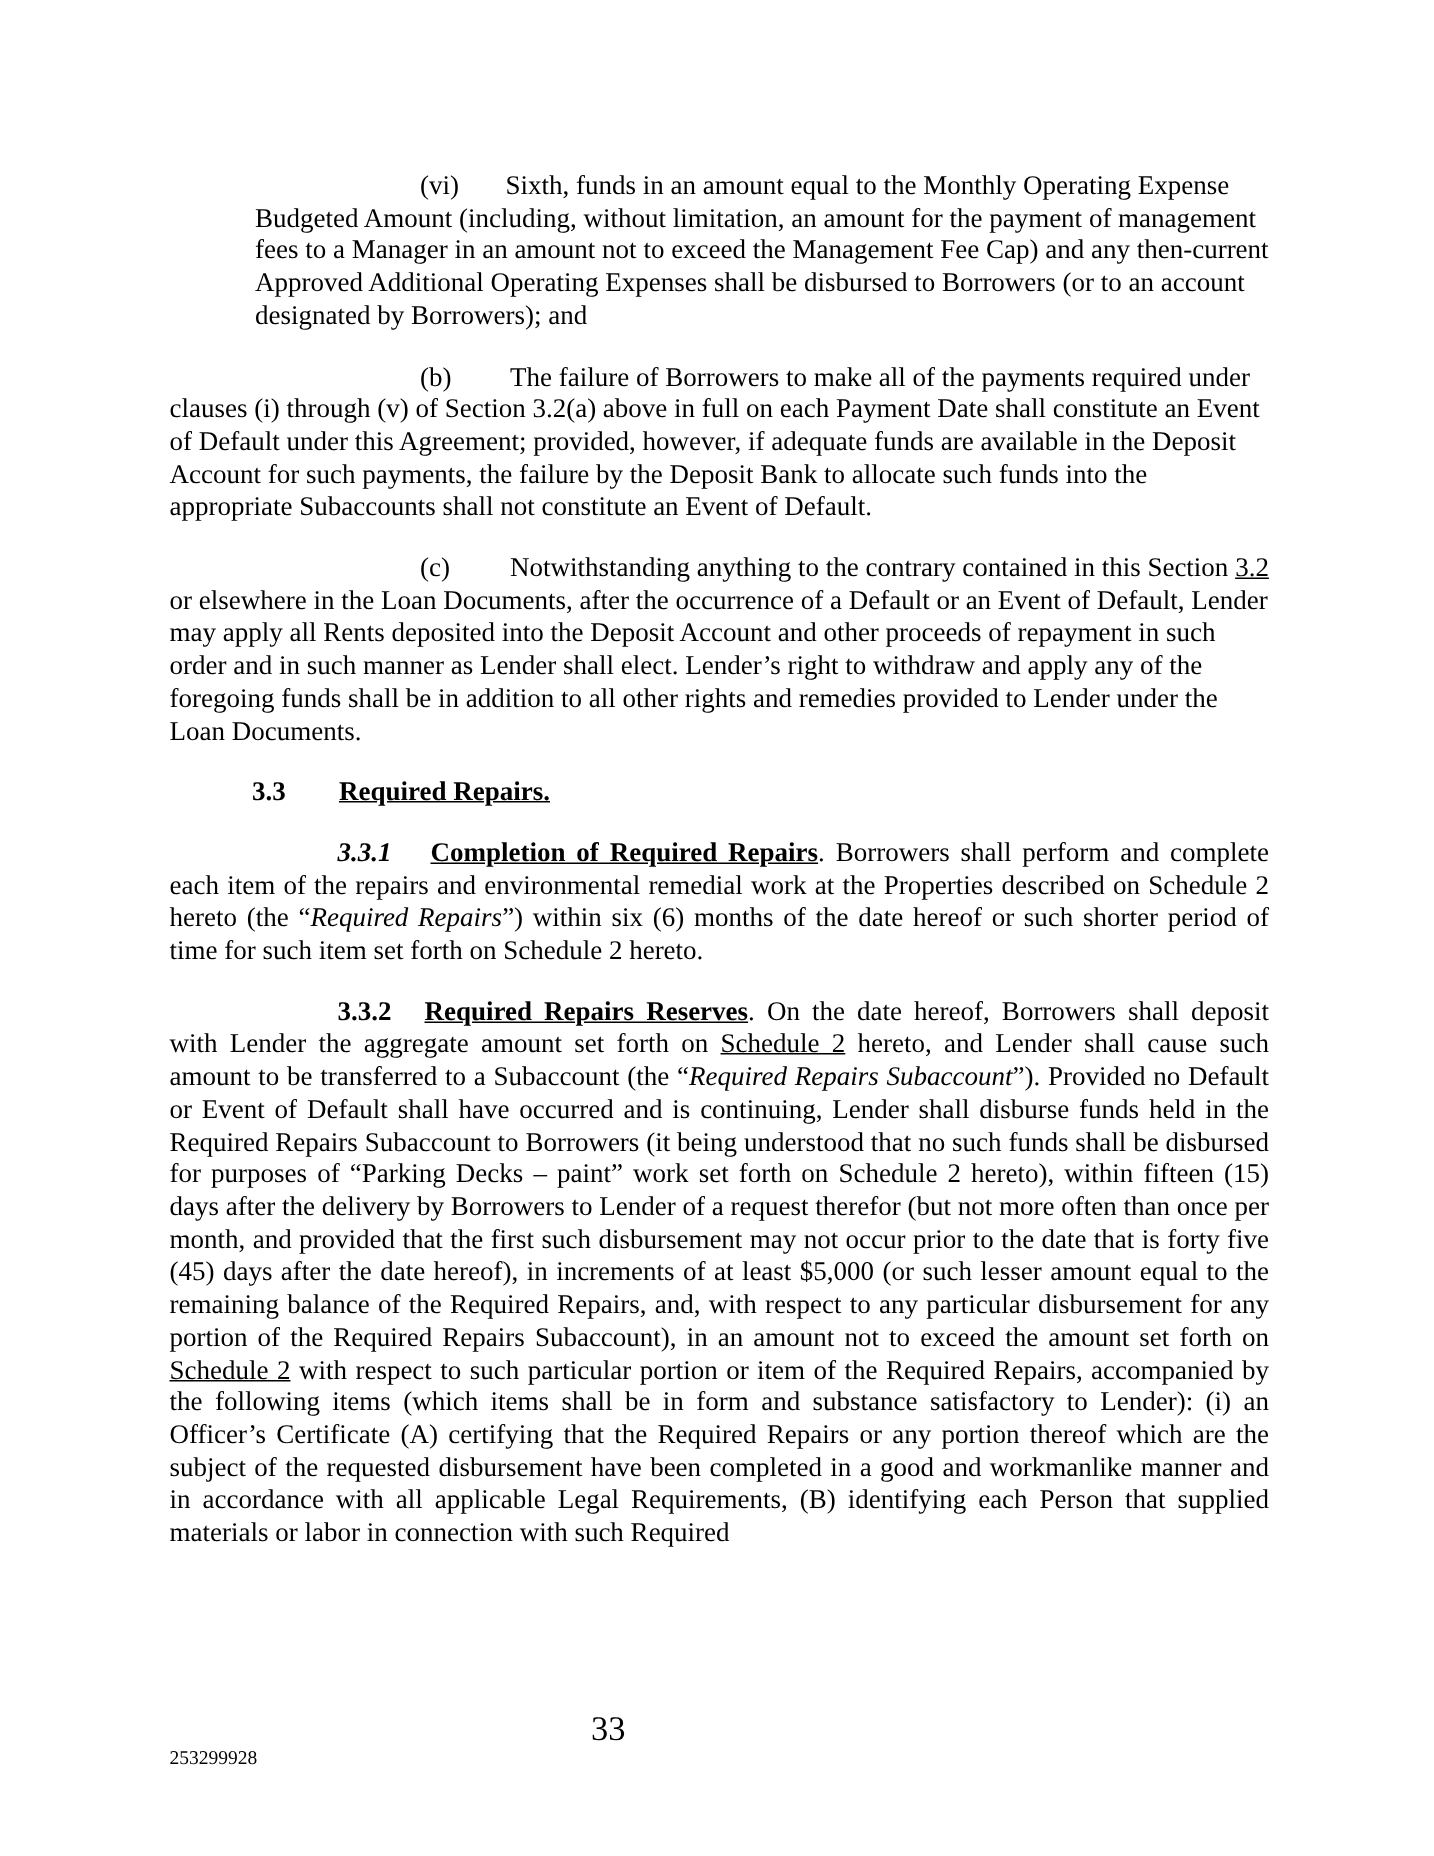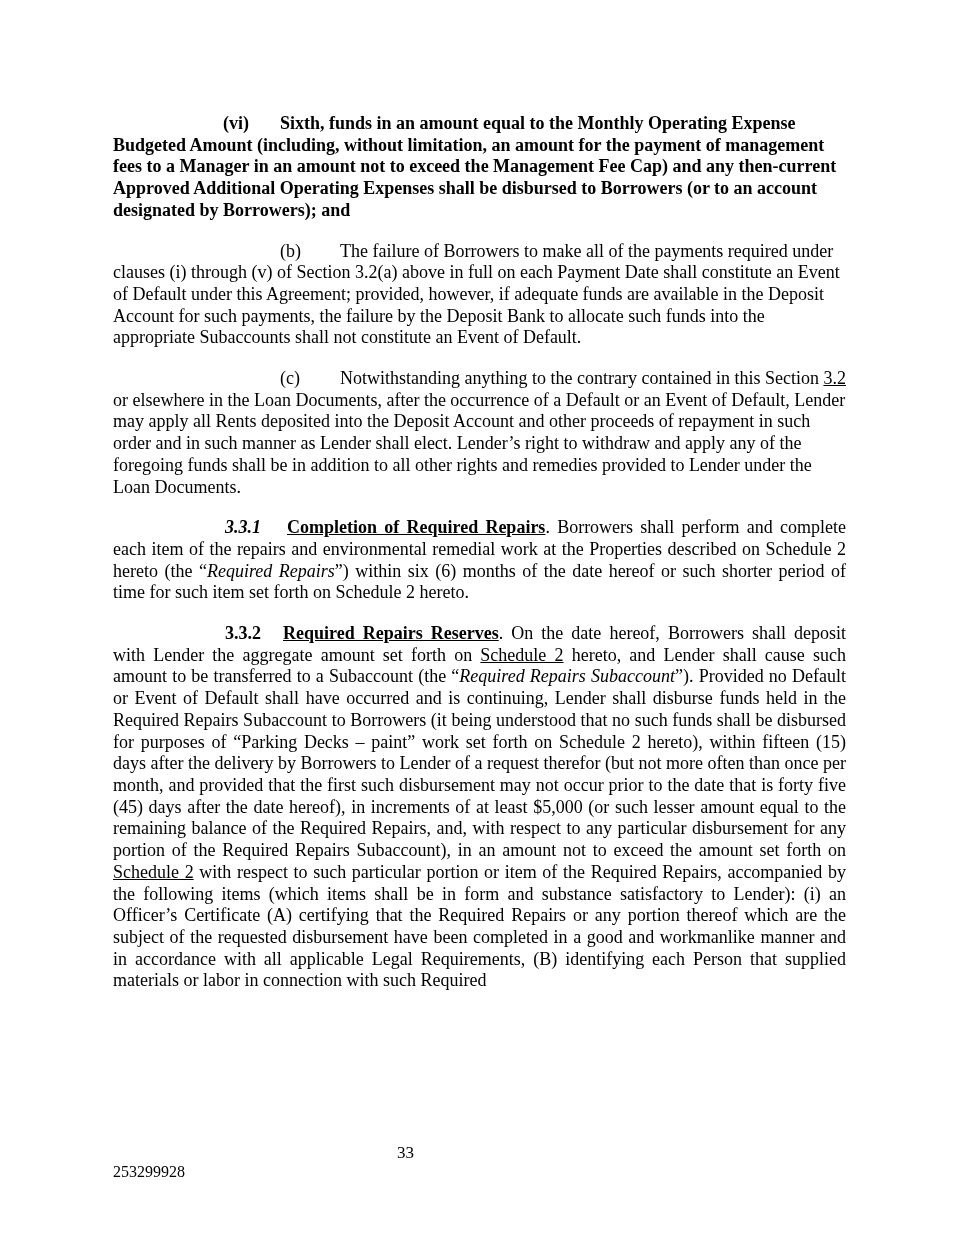--- a/index.html
+++ b/index.html
@@ -15,21 +15,21 @@
   .content {
     position: absolute;
     left: 113px;
     top: 113px;
     width: 733px;
     font-size: 18px;
     line-height: 21.7px;
   }
   .para { margin-bottom: 19px; }
   
-  .clause-block { text-indent: 110px; font-weight: bold; }
+  .clause-block { margin-left: 57px; text-indent: 110px; }
   
   .letter-para { text-indent: 167px; margin-top: 15px; }
   
   .numbered-para { text-indent: 112px; }
   .just { text-align: justify; }
   .tab {
     display: inline-block;
     text-indent: 0;
   }
   .w57 { width: 57px; }
@@ -44,43 +44,44 @@
     margin-left: 55px;
     margin-bottom: 19px;
     font-weight: bold;
   }
   .page-number {
     position: absolute;
     top: 1143px;
     left: 0;
     width: 811px;
     text-align: center;
-    font-size: 17px;
+    font-size: 23px;
     line-height: 20px;
   }
   .doc-id {
     position: absolute;
     top: 1165px;
     left: 113px;
-    font-size: 16px;
+    font-size: 13px;
     line-height: 14px;
   }
 </style>
 </head>
 <body>
 
 <div class="content">
 
   <p class="para clause-block"><span class="tab w57">(vi)</span><span>Sixth, funds in an amount equal to the Monthly Operating Expense Budgeted Amount (including, without limitation, an amount for the payment of management fees to a Manager in an amount not to exceed the Management Fee Cap) and any then-current Approved Additional Operating Expenses shall be disbursed to Borrowers (or to an account designated by Borrowers); and</span></p>
 
 
   <p class="para letter-para"><span class="tab w60">(b)</span><span>The failure of Borrowers to make all of the payments required under clauses (i) through (v) of Section 3.2(a) above in full on each Payment Date shall constitute an Event of Default under this Agreement; provided, however, if adequate funds are available in the Deposit Account for such payments, the failure by the Deposit Bank to allocate such funds into the appropriate Subaccounts shall not constitute an Event of Default.</span></p>
 
   <p class="para letter-para"><span class="tab w60">(c)</span><span>Notwithstanding anything to the contrary contained in this Section </span><span class="u">3.2</span><span> or elsewhere in the Loan Documents, after the occurrence of a Default or an Event of Default, Lender may apply all Rents deposited into the Deposit Account and other proceeds of repayment in such order and in such manner as Lender shall elect.  Lender’s right to withdraw and apply any of the foregoing funds shall be in addition to all other rights and remedies provided to Lender under the Loan Documents.</span></p>
 
+  <p class="section-heading"><span class="tab w58 b">3.3</span><span class="bu">Required Repairs.</span></p>
 
   <p class="para numbered-para just"><span class="tab w62 b">3.3.1</span><span class="bu">Completion of Required Repairs</span><span>. Borrowers shall perform and complete each item of the repairs and environmental remedial work at the Properties described on Schedule 2 hereto (the “</span><span class="bi">Required Repairs</span><span>”) within six (6) months of the date hereof or such shorter period of time for such item set forth on Schedule 2 hereto.</span></p>
 
   <p class="para numbered-para just"><span class="tab w58 b">3.3.2</span><span class="bu">Required Repairs Reserves</span><span>. On the date hereof, Borrowers shall deposit with Lender the aggregate amount set forth on </span><span class="u">Schedule 2</span><span> hereto, and Lender shall cause such amount to be transferred to a Subaccount (the “</span><span class="bi">Required Repairs Subaccount</span><span>”).  Provided no Default or Event of Default shall have occurred and is continuing, Lender shall disburse funds held in the Required Repairs Subaccount to Borrowers (it being understood that no such funds shall be disbursed for purposes of “Parking Decks – paint” work set forth on Schedule 2 hereto), within fifteen (15) days after the delivery by Borrowers to Lender of a request therefor (but not more often than once per month, and provided that the first such disbursement may not occur prior to the date that is forty five (45) days after the date hereof), in increments of at least $5,000 (or such lesser amount equal to the remaining balance of the Required Repairs, and, with respect to any particular disbursement for any portion of the Required Repairs Subaccount), in an amount not to exceed the amount set forth on </span><span class="u">Schedule 2</span><span> with respect to such particular portion or item of the Required Repairs, accompanied by the following items (which items shall be in form and substance satisfactory to Lender): (i) an Officer’s Certificate (A) certifying that the Required Repairs or any portion thereof which are the subject of the requested disbursement have been completed in a good and workmanlike manner and in accordance with all applicable Legal Requirements, (B) identifying each Person that supplied materials or labor in connection with such Required</span></p>
 
 </div>
 
 <div class="page-number">33</div>
 <div class="doc-id">253299928</div>
 

